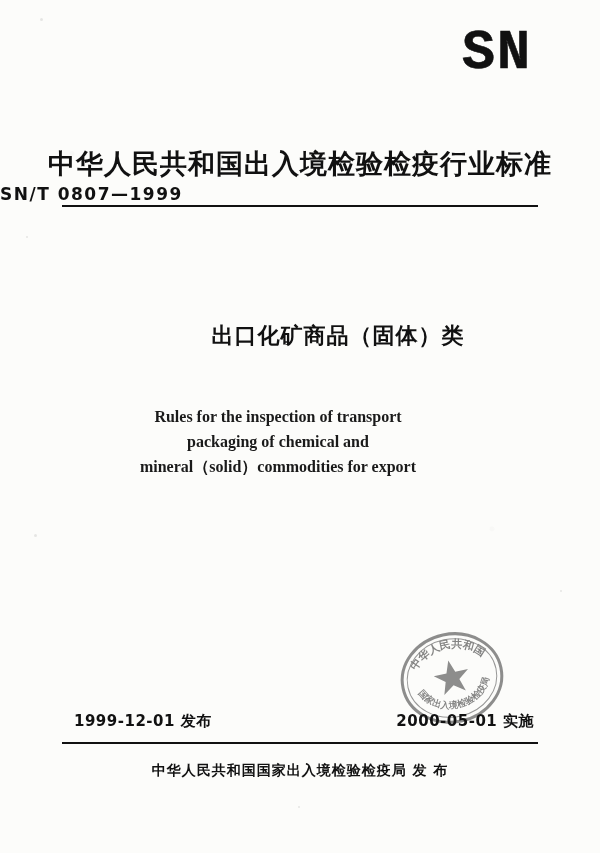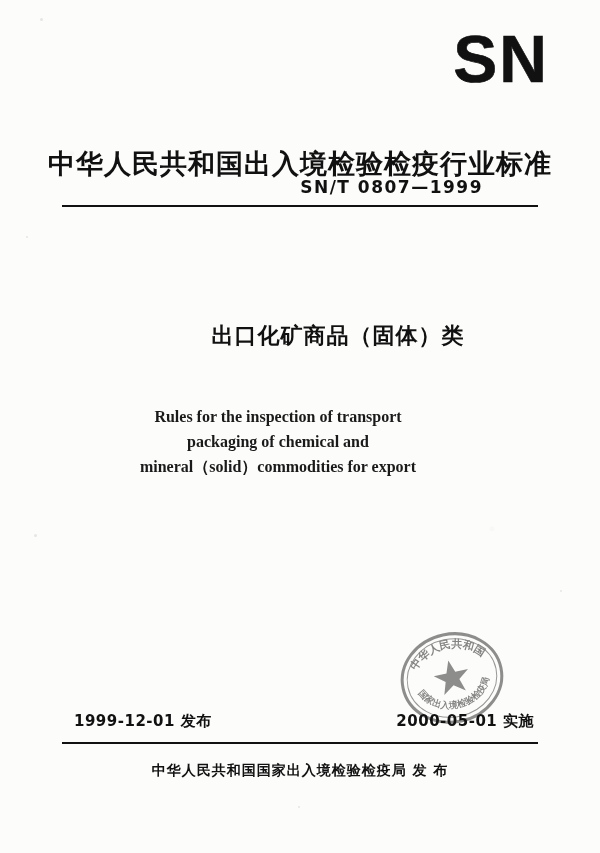--- a/index.html
+++ b/index.html
@@ -21,24 +21,24 @@
     box-sizing: border-box;
     background:
       radial-gradient(circle at 12% 18%, rgba(0,0,0,0.018) 0 2px, rgba(0,0,0,0) 3px),
       radial-gradient(circle at 82% 62%, rgba(0,0,0,0.015) 0 2px, rgba(0,0,0,0) 3px),
       #fcfcfa;
   }
   
   .sn-logo {
     position: absolute;
     top: 26px;
-    right: 51px;
-    font-family: Liberation Sans, sans-serif;
-    font-weight: bold;
-    font-size: 66px;
+    right: 68px;
+    font-family: Liberation Mono, monospace;
+    font-weight: bold;
+    font-size: 55px;
     letter-spacing: 2px;
     color: #111;
     line-height: 1;
     -webkit-text-stroke: 0.6px #111;
   }
   
   .std-org {
     position: absolute;
     top: 104px;
     left: 0;
@@ -46,24 +46,24 @@
     text-align: center;
     font-family: "DejaVu Sans", sans-serif;
     font-weight: bold;
     font-size: 27px;
     letter-spacing: 1px;
     color: #111;
     margin-top: 42px;
   }
   .std-number {
     position: absolute;
-    top: 177px;
+    top: 184px;
     left: 0;
     width: 483px;
-    text-align: right;
+    text-align: left;
     font-family: "DejaVu Sans", sans-serif;
     font-weight: bold;
     font-size: 17px;
     letter-spacing: 1.5px;
     color: #111;
   }
   .rule-top {
     position: absolute;
     top: 205px;
     left: 62px;

